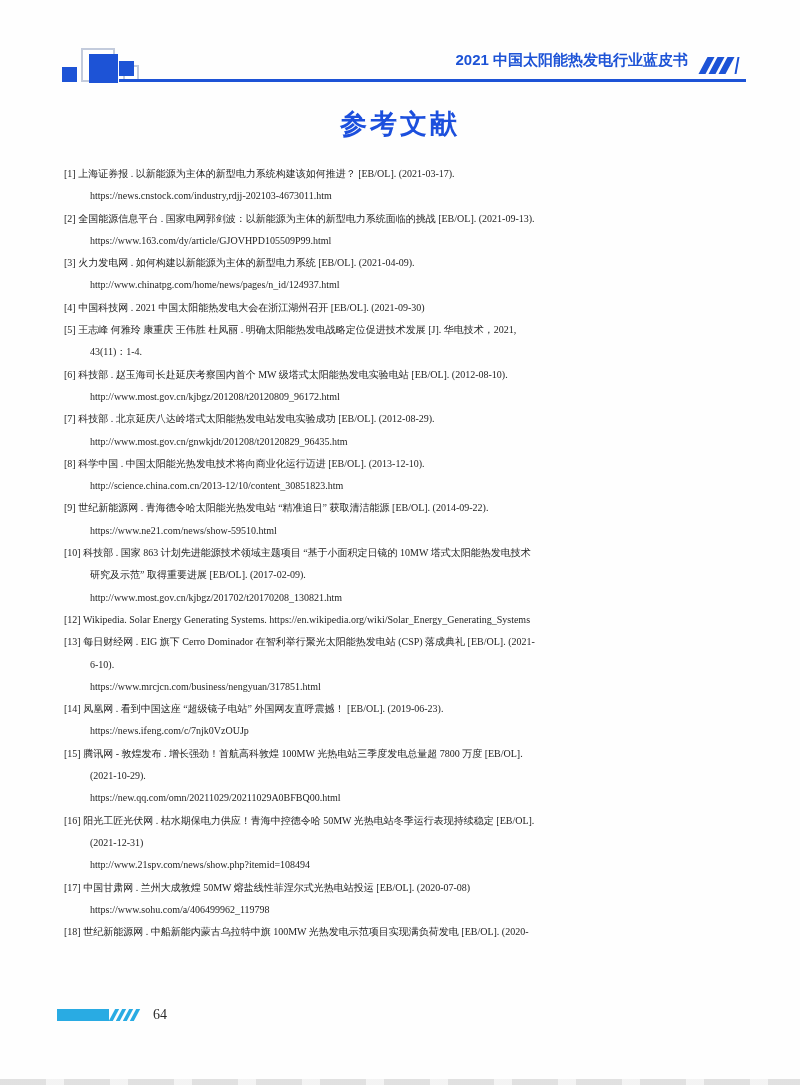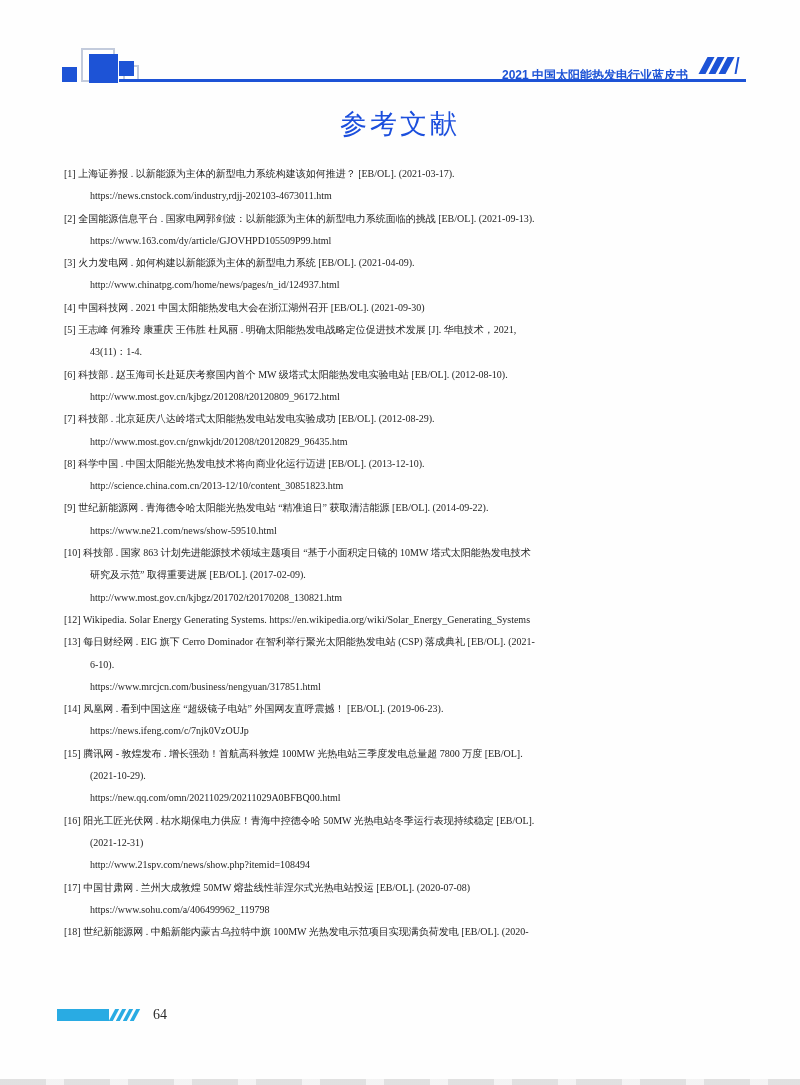--- a/index.html
+++ b/index.html
@@ -7,32 +7,32 @@
   body{
     width:800px; height:1085px; position:relative; overflow:hidden;
     background:#fefefe; color:var(--ink);
     font-family:"Liberation Serif","DejaVu Serif",serif;
   }
   
   .logo-sq{ position:absolute; background:var(--accent); }
   .logo-outline{ position:absolute; border:2px solid #c3cbdc; background:#fff; }
   .hdr-rule{ position:absolute; left:119px; top:79px; width:627px; height:2.5px; background:var(--accent); }
   .booklet-title{
-    position:absolute; top:67px; right:112px;
+    position:absolute; top:51px; right:112px;
     font-family:"Liberation Sans","DejaVu Sans",sans-serif;
-    font-size:12px; font-weight:600; color:var(--accent); white-space:nowrap;
+    font-size:15px; font-weight:600; color:var(--accent); white-space:nowrap;
   }
   .hdr-slashes{ position:absolute; top:57px; left:703px; display:flex; align-items:center; gap:3px; }
   .hdr-slash{ width:7px; height:17px; background:var(--accent); transform:skewX(-28deg); }
   .hdr-endbar{ width:2px; height:17px; background:var(--accent); transform:skewX(-10deg); margin-left:3px; }
   
   .page-title{
     position:absolute; top:106px; left:0; right:0; text-align:center;
     font-family:"Liberation Sans","DejaVu Sans",sans-serif;
-    font-size:27px; font-weight:normal; letter-spacing:3px; color:#1c4fdd;
+    font-size:27px; font-weight:bold; letter-spacing:3px; color:#1c4fdd;
   }
   
   .refs{
     position:absolute; top:163px; left:64px; right:40px;
     font-size:10px; line-height:22.3px; overflow:hidden;
   }
   .ref-line{ white-space:nowrap; }
   .ref-line.cont{ padding-left:26px; }
   .num{ display:inline; }
   

